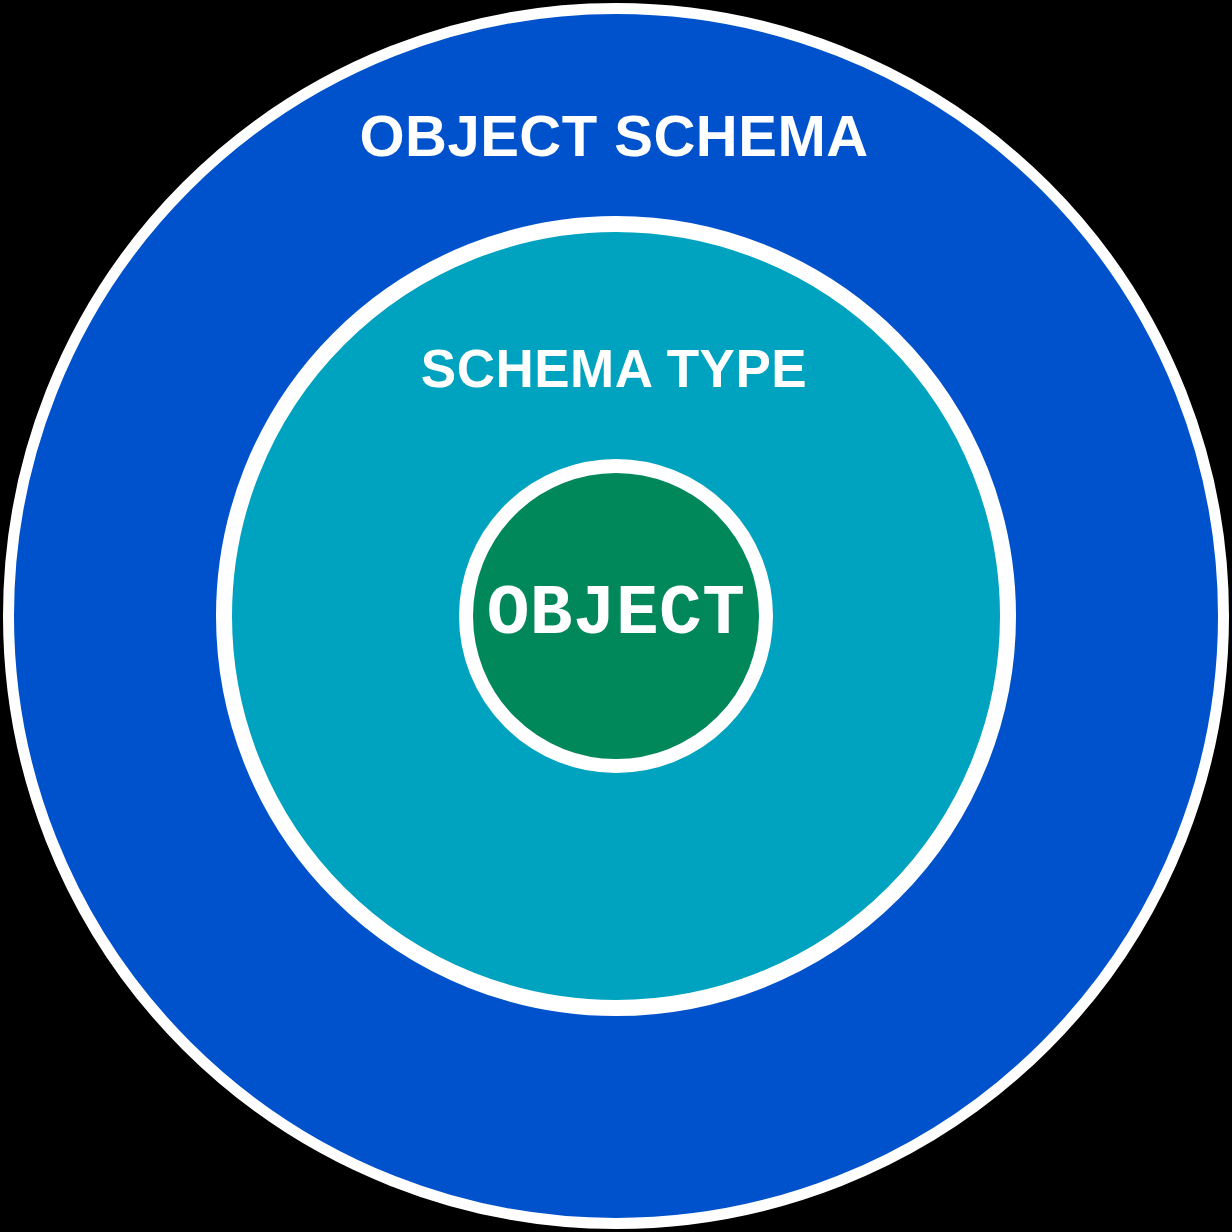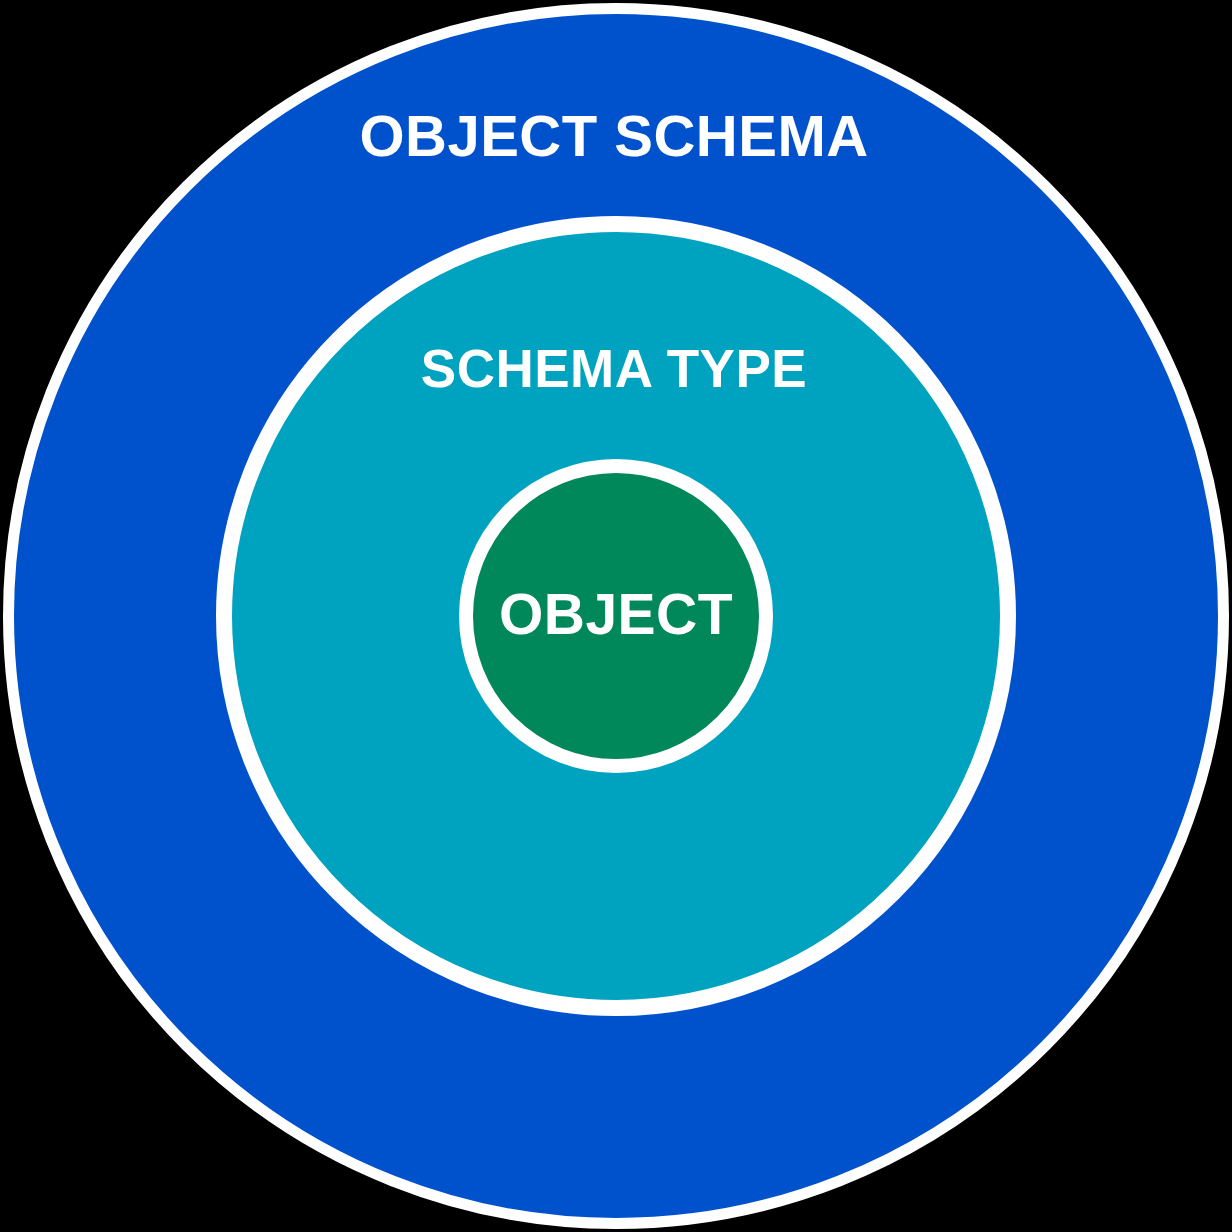--- a/index.html
+++ b/index.html
@@ -60,21 +60,22 @@
     font-size: 58px;
   }
   .label-middle {
     left: 614px;
     top: 368px;
     font-size: 53px;
   }
   .label-inner {
     left: 616px;
     top: 614px;
-    font-size: 57px;
+    font-size: 71px;
+    font-family: Liberation Mono, monospace;
   }
 </style>
 </head>
 <body>
 
 <div class="stage" style="background: rgb(0, 0, 0); text-align: right;">
 
   <div class="ring ring-outer" style="background: rgb(0, 82, 204);">
   </div>
 

